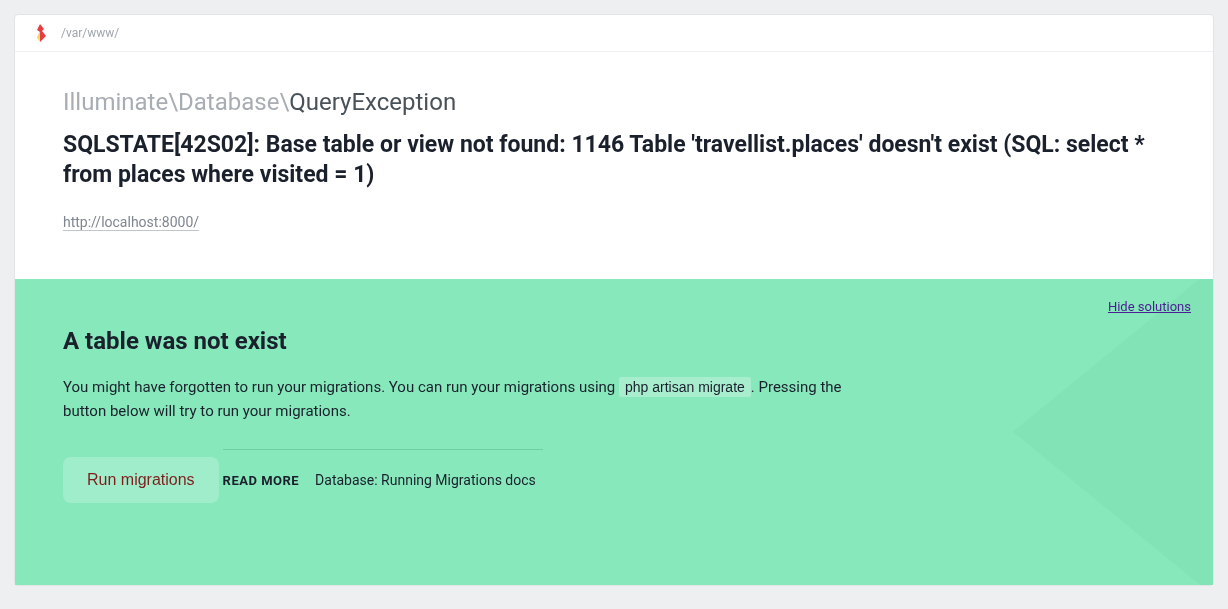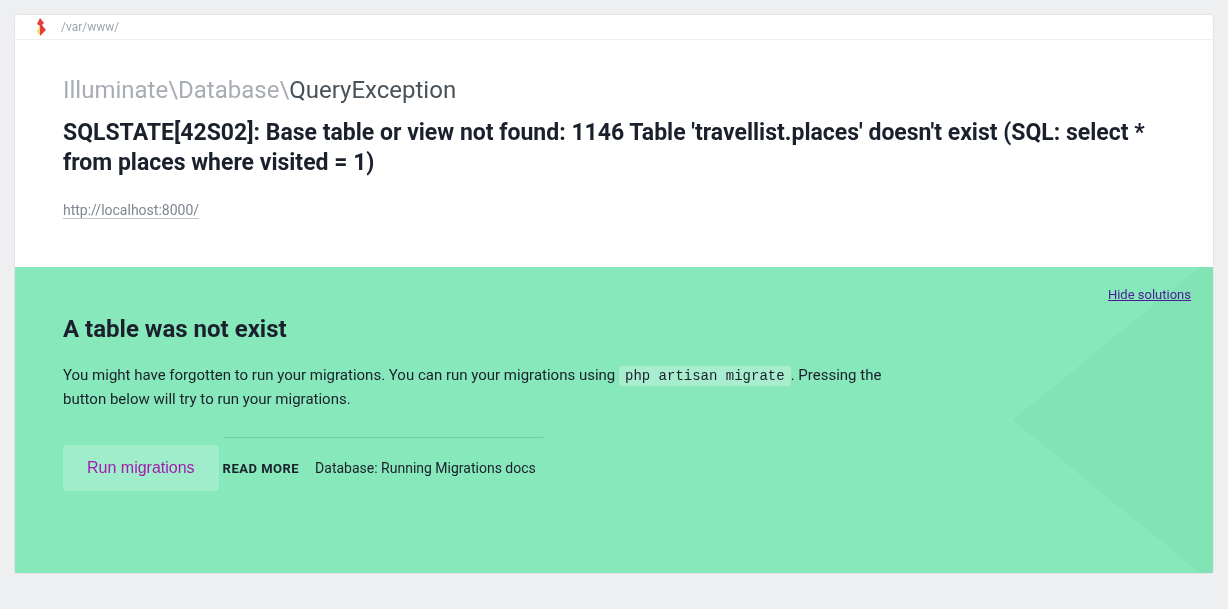--- a/index.html
+++ b/index.html
@@ -19,21 +19,21 @@
       padding: 14px;
     }
     .card {
       background: #fff;
       border: 1px solid #e2e4e6;
       border-radius: 4px;
     }
     .header-bar {
       display: flex;
       align-items: center;
-      padding: 3px 18px;
+      padding: 9px 18px;
       border-bottom: 1px solid #edf0f2;
     }
     .logo {
       width: 14px;
       height: 18px;
       margin-right: 14px;
     }
     .breadcrumb {
       color: #a0a6ad;
       font-size: 12px;
@@ -98,33 +98,33 @@
     }
     .solution-text {
       font-size: 15px;
       color: #1a202c;
       line-height: 1.6;
       margin-bottom: 26px;
       max-width: 820px;
     }
     .code-inline {
       background: #a8edce;
-      font-family: Liberation Mono, monospace;
+      font-family: Liberation Sans, sans-serif;
       font-size: 14px;
       padding: 2px 6px;
       border-radius: 2px;
     }
     .run-button {
       background: #a0edcb;
       border: none;
-      color: #a21caf;
+      color: #7f1d1d;
       font-size: 16px;
       padding: 14px 24px;
       cursor: pointer;
-      border-radius: 3px;
+      border-radius: 8px;
       margin-bottom: 34px;
     }
     .readmore-section {
       border-top: 1px solid #6fcfa1;
       padding-top: 20px;
       display: inline-block;
       min-width: 320px;
     }
     .readmore-label {
       font-size: 13px;

